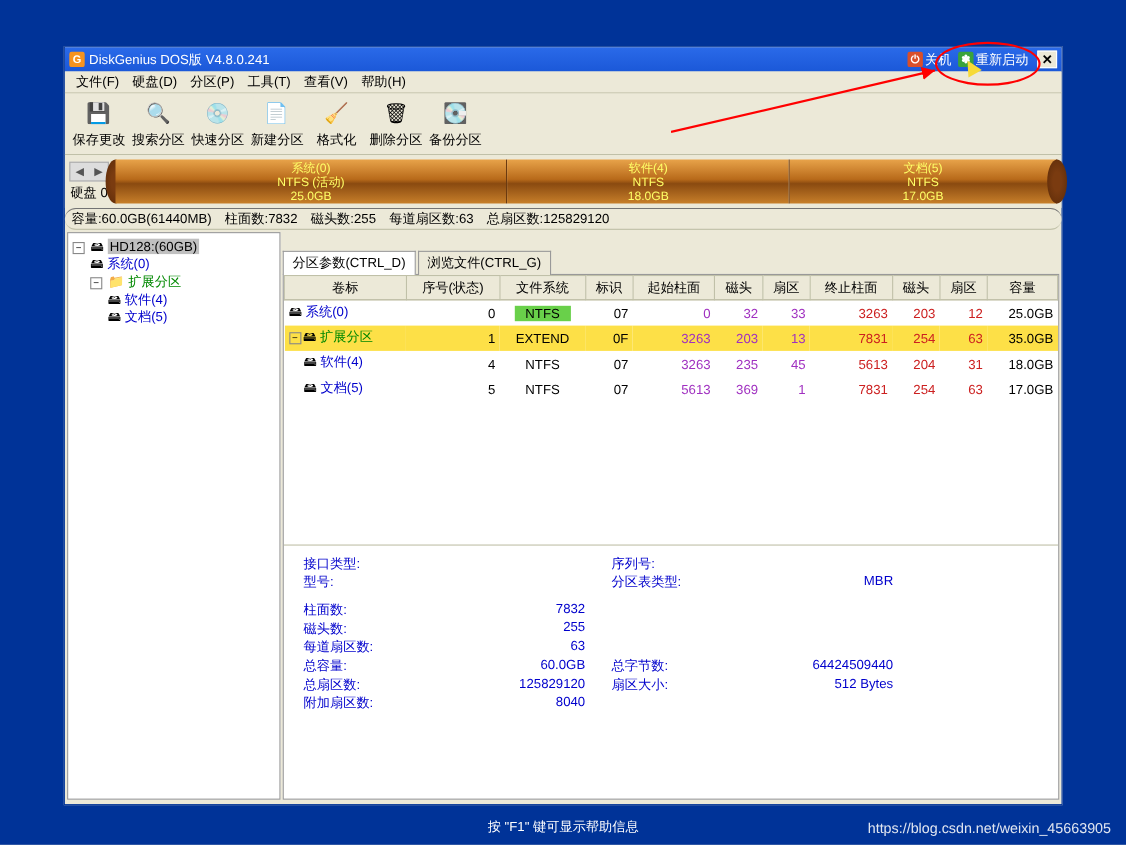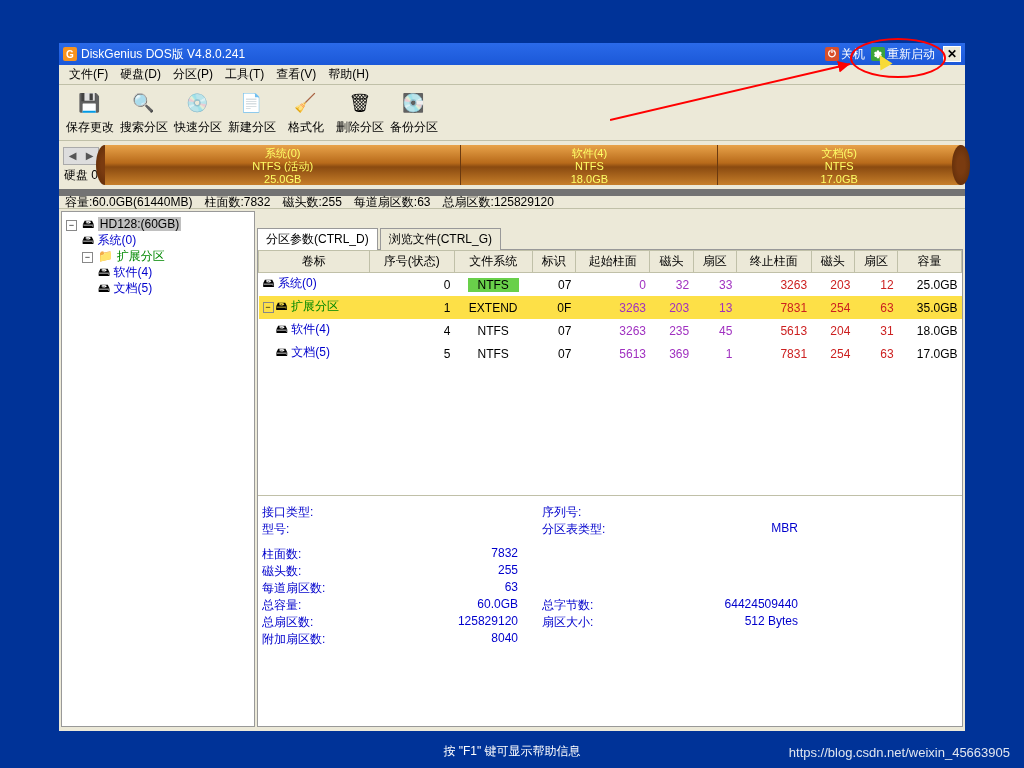--- a/index.html
+++ b/index.html
@@ -139,26 +139,27 @@
   font-size: 11px;
   line-height: 13px;
   text-align: center;
   padding-top: 2px;
   position: relative;
   cursor: pointer;
 }
 .infoline {
   height: 20px;
   background: #ece9d8;
-  border-top: 7px solid #737373;
+  border-top: 1px solid #737373;
   border-bottom: 1px solid #c0c0a8;
   display: flex;
   align-items: center;
   padding: 0 6px;
   gap: 12px;
+  border-radius: 10px;
 }
 .mainarea {
   display: flex;
   height: 520px;
 }
 .tree {
   width: 194px;
   border: 1px solid #999;
   background: #fff;
   margin: 2px;
@@ -222,21 +223,21 @@
 table.parts td.name { text-align: left; }
 table.parts tr.hl td { background: #fde047; }
 .ntfs-badge {
   background: #69d04a;
   padding: 0 10px;
   display: inline-block;
 }
 .purple { color: #a030c0; }
 .red { color: #cc2020; }
 .detail {
-  padding: 8px 4px;
+  padding: 8px 18px;
   border-top: 1px solid #c0c0a8;
   margin-top: 130px;
   color: #0000cc;
   font-size: 12px;
 }
 .detail .row { display: flex; }
 .detail .cell { width: 170px; }
 .detail .val { width: 110px; text-align: right; padding-right: 24px;}
 .statusbar {
   position: absolute;

